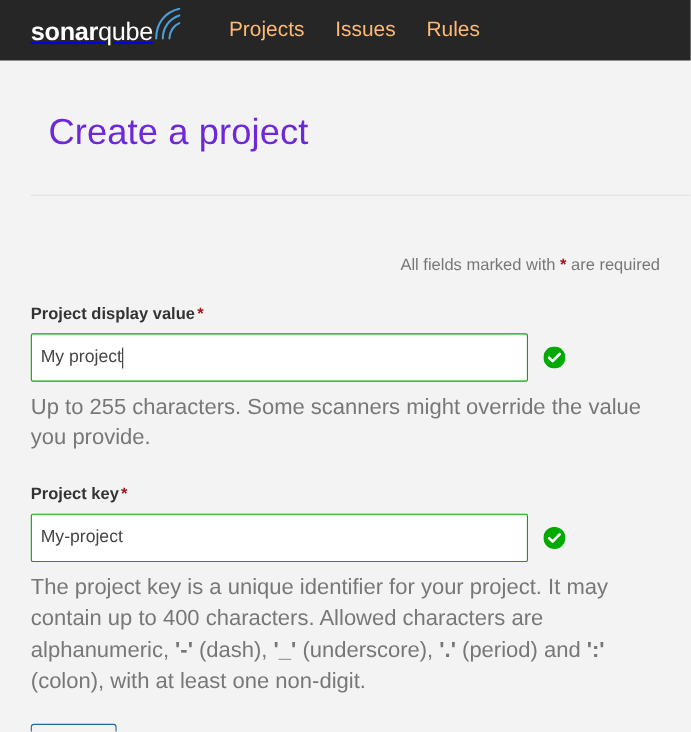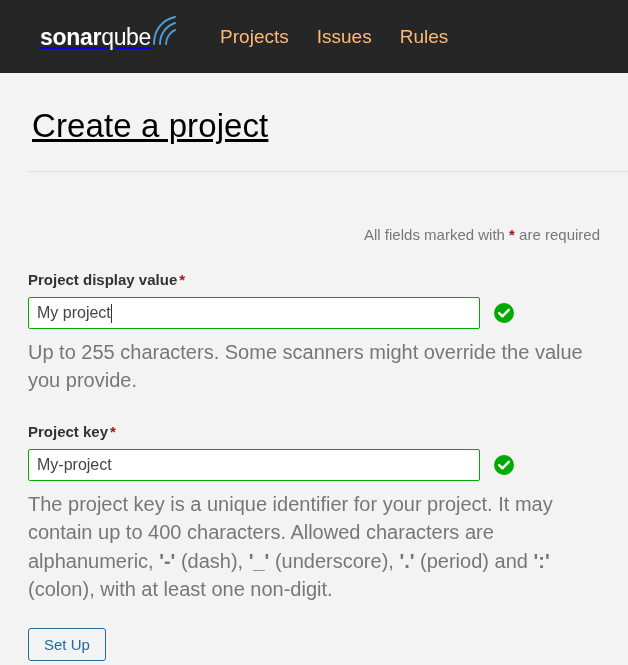--- a/index.html
+++ b/index.html
@@ -11,25 +11,25 @@
     width: 628px;
     height: 665px;
     background: #f3f3f3;
     font-family: "Liberation Sans", sans-serif;
     color: #444;
     overflow: hidden;
   }
 
   
   .navbar {
-    height: 73px;
+    height: 55px;
     background: #262626;
     display: flex;
     align-items: center;
-    padding-left: 40px;
+    padding-left: 28px;
     overflow: hidden;
   }
   .brand {
     display: flex;
     align-items: center;
     margin-right: 28px;
     flex: none;
   }
   .brand-text {
     font-size: 23px;
@@ -69,25 +69,24 @@
     cursor: pointer;
   }
 
   
   .page {
     padding: 0 28px;
   }
   .page-title {
     font-size: 33px;
     font-weight: normal;
-    color: #000000;
-    margin: 4px;
+    color: #6d28d9;
+    margin: 16px;
     padding: 30px 0 22px 0;
     letter-spacing: 0.1px;
-    text-decoration: underline;
   }
   .divider {
     height: 1px;
     background: #e0e0e0;
     margin-right: -28px;
   }
 
   .required-note {
     font-size: 15px;
     color: #777;
@@ -109,21 +108,21 @@
     margin-bottom: 9px;
   }
   .field-label .req-star { margin-left: 2px; }
 
   .input-row {
     display: flex;
     align-items: center;
   }
   .text-input {
     width: 452px;
-    height: 32px;
+    height: 44px;
     background: #ffffff;
     border: 1px solid #00aa00;
     border-radius: 2px;
     font-family: "Liberation Sans", sans-serif;
     font-size: 16px;
     color: #444;
     padding: 0 8px;
     outline: none;
     display: flex;
     align-items: center;

